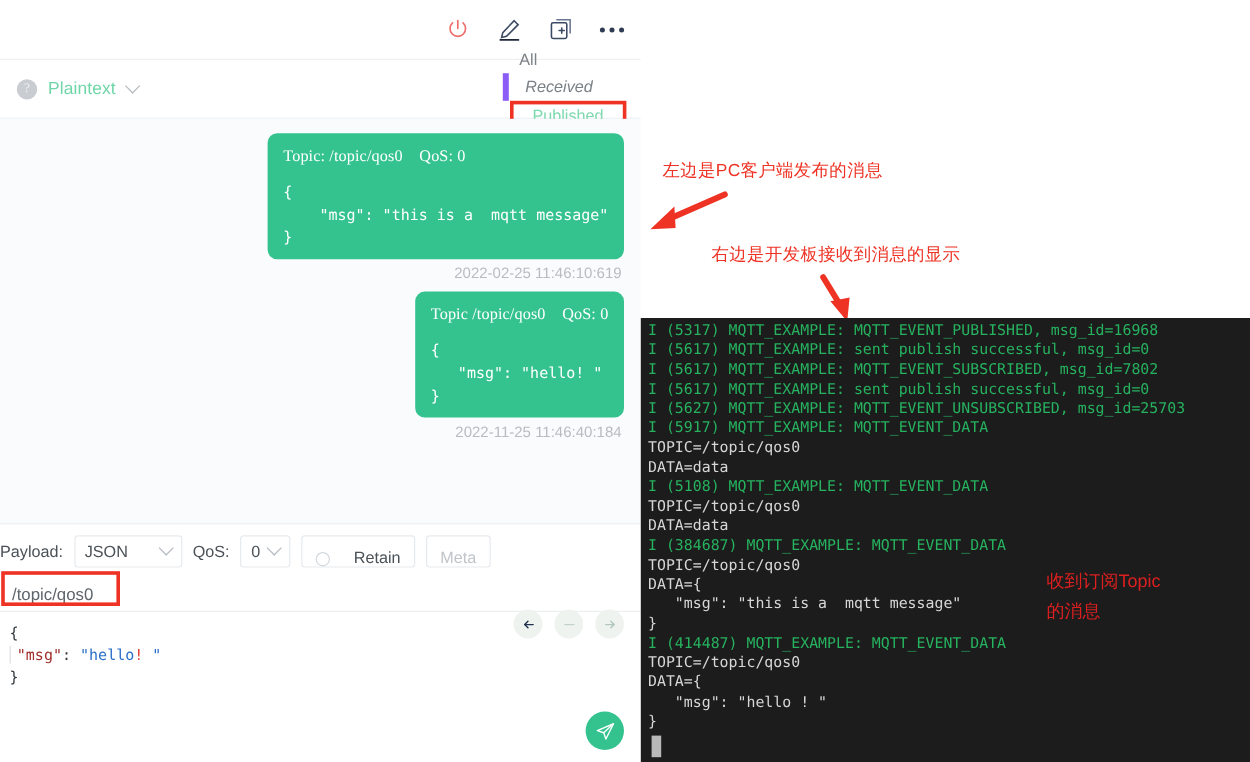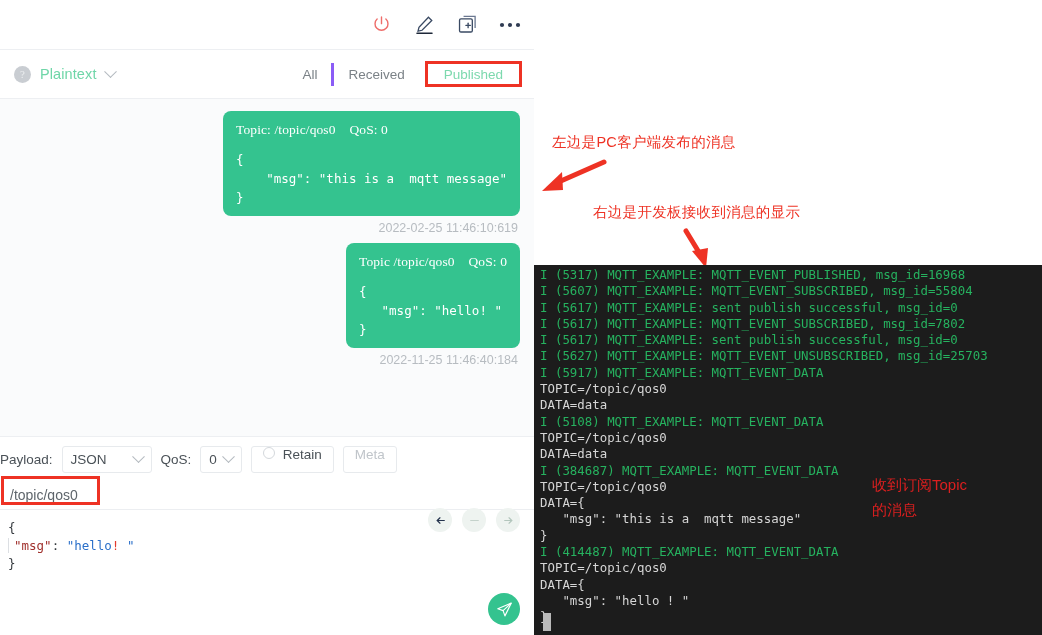--- a/index.html
+++ b/index.html
@@ -36,24 +36,24 @@
     width: 17px; height: 17px; border-radius: 50%; background: #c9cdd2;
     color: #eceef0; font-size: 11px; line-height: 17px; text-align: center;
     font-family: "Liberation Serif", serif;
   }
   #format-label { color: #6fd6a8; font-size: 14.5px; letter-spacing: .1px; }
   .chev {
     width: 9px; height: 9px; border-right: 1.6px solid #b4bac0; border-bottom: 1.6px solid #b4bac0;
     transform: rotate(45deg) translate(-2px,-2px); display:inline-block;
   }
   #filter-tabs {
-    margin-left: auto; display: flex; align-items: center; gap: 0px; padding-right: 9px;
+    margin-left: auto; display: flex; align-items: flex-start; gap: 0px; padding-right: 9px; flex-direction: column;
   }
   .ftab { font-size: 13.5px; color: #7b8287; padding: 4px 14px; cursor: pointer; }
-  .ftab.sep { border-left: 3px solid #8b5cf6; }
+  .ftab.sep { border-left: 5px solid #8b5cf6; font-style: italic; }
   .ftab.active { color: #7dd9ae; }
   #published-tab-wrap {
     border: 3px solid #ee3224; padding: 1px 2px; margin-left: 6px; margin-right: 3px;
   }
 
   
   #messages {
     position: absolute; left: 0; top: 99px; width: 534px; height: 337px;
     background: #fafbfc; overflow: hidden; padding: 12px 14px 0 14px;
   }
@@ -77,21 +77,21 @@
   }
   .pb-label { font-size: 13.5px; color: #4a5157; }
   .pb-select {
     height: 27px; border: 1px solid #e7eaed; border-radius: 3px;
     display: flex; align-items: center; padding: 0 8px; gap: 7px;
     font-size: 13.5px; color: #4a5157; background:#fff; cursor: pointer;
   }
   .pb-select.wide { width: 90px; justify-content: space-between; }
   .pb-btn {
     height: 27px; border: 1px solid #e7eaed; border-radius: 3px;
-    display: flex; align-items: flex-start; padding: 0 11px; gap: 8px;
+    display: flex; align-items: flex-end; padding: 0 11px; gap: 20px;
     font-size: 13.5px; color: #4a5157; background:#fff; cursor: pointer;
   }
   .radio-ring { width: 12px; height: 12px; border: 1.4px solid #d4d8dc; border-radius: 50%; }
   .pb-btn.disabled { color: #c0c5ca; }
 
   
   #topic-row {
     position: absolute; left: 0; top: 481px; width: 584px; height: 29px;
     display: flex; align-items: center; background: #fff;
     border-bottom: 1px solid #eceef1;
@@ -304,21 +304,20 @@
     </svg>
 
     <svg style="position:absolute;left:140px;top:228px;" width="50" height="42" viewBox="0 0 50 42">
       <path d="M12 3 L 26 26" stroke="#ee3224" stroke-width="5" stroke-linecap="round"></path>
       <path d="M32 40 L 18 23 L 34 20 Z" fill="#ee3224"></path>
     </svg>
   </div>
 
   <div id="terminal">
     <div class="term-line info">I (5317) MQTT_EXAMPLE: MQTT_EVENT_PUBLISHED, msg_id=16968</div>
-    <div class="term-line info">I (5607) MQTT_EXAMPLE: MQTT_EVENT_SUBSCRIBED, msg_id=55804</div>
     <div class="term-line info">I (5617) MQTT_EXAMPLE: sent publish successful, msg_id=0</div>
     <div class="term-line info">I (5617) MQTT_EXAMPLE: MQTT_EVENT_SUBSCRIBED, msg_id=7802</div>
     <div class="term-line info">I (5617) MQTT_EXAMPLE: sent publish successful, msg_id=0</div>
     <div class="term-line info">I (5627) MQTT_EXAMPLE: MQTT_EVENT_UNSUBSCRIBED, msg_id=25703</div>
     <div class="term-line info">I (5917) MQTT_EXAMPLE: MQTT_EVENT_DATA</div>
     <div class="term-line">TOPIC=/topic/qos0</div>
     <div class="term-line">DATA=data</div>
     <div class="term-line info">I (5108) MQTT_EXAMPLE: MQTT_EVENT_DATA</div>
     <div class="term-line">TOPIC=/topic/qos0</div>
     <div class="term-line">DATA=data</div>

